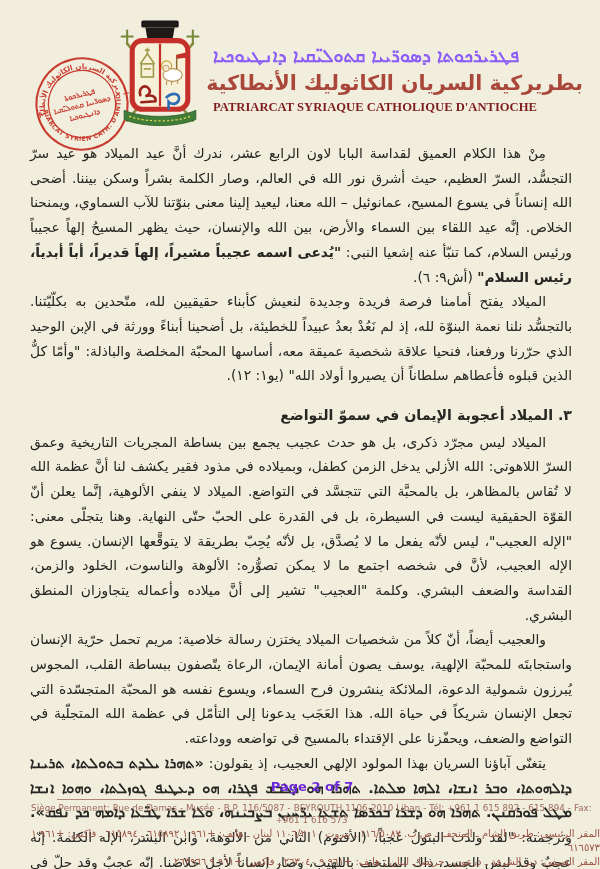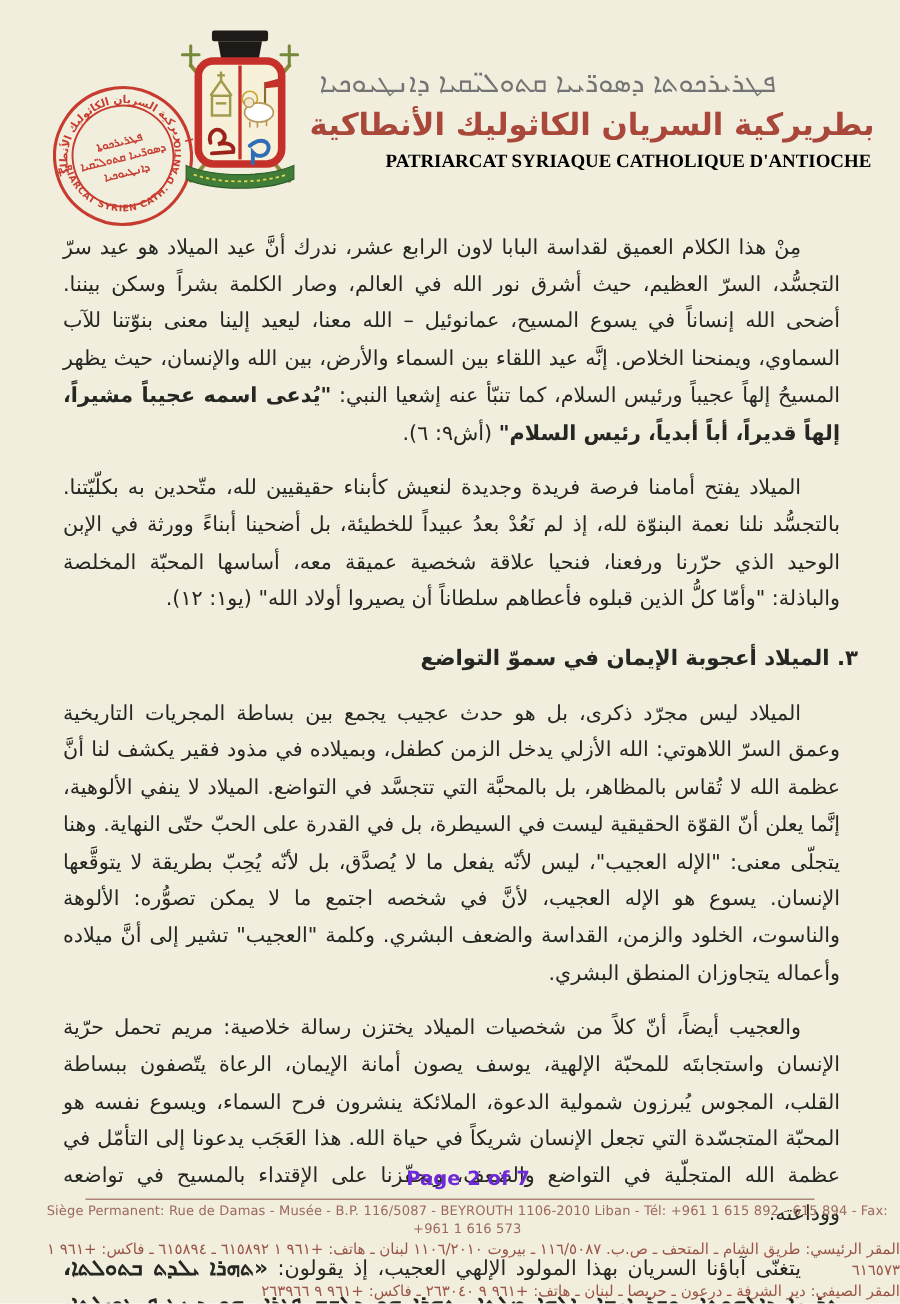--- a/index.html
+++ b/index.html
@@ -15,38 +15,38 @@
     position:absolute; left:22px; top:44px; width:120px; height:120px;
     transform:rotate(-14deg); mix-blend-mode:multiply; opacity:.95;
   }
   .sealArcAr{font-size:9px; fill:#d2352b; font-weight:bold;}
   .sealArcFr{font-size:7.6px; fill:#d2352b; font-weight:bold; letter-spacing:.6px;}
   .sealCenter{font-size:9.5px; fill:#d2352b; font-weight:bold;}
   .sealPlus{font-size:11px; fill:#d2352b; font-weight:bold;}
   .arms{position:absolute; left:112px; top:16px; width:96px; height:124px;}
   .htitles{position:absolute; left:213px; top:44px; width:370px;}
   .t-syr{
-    font-size:18px; font-weight:normal; color:#737373; line-height:24px;
+    font-size:18px; font-weight:bold; color:#8b5cf6; line-height:24px;
     white-space:nowrap; letter-spacing:1px;
   }
   .t-ar{
     font-size:20.5px; color:#a8473a; line-height:30px; direction:rtl; text-align:left;
     white-space:nowrap; font-weight:bold;
   }
   .t-fr{
-    font-size:12.6px; font-weight:bold; color:#000000; line-height:18px;
-    white-space:nowrap; font-family:"Liberation Serif","DejaVu Serif",serif;margin-left:44px;
+    font-size:12.6px; font-weight:bold; color:#7f1d1d; line-height:18px;
+    white-space:nowrap; font-family:"Liberation Serif","DejaVu Serif",serif;
   }
   
   .bodytext{
     position:absolute; right:28px; left:30px; top:141px;
     direction:rtl; text-align:justify;
     font-size:13.8px; line-height:24.7px; color:#262622;
   }
-  .para{text-indent:26px; margin:12px;}
+  .para{text-indent:26px; margin:0;}
   .headingline{font-weight:bold; margin:15px 0 2px 0; font-size:14.2px;}
   .b{font-weight:bold;}
   .syr{font-weight:bold; font-size:14.5px; letter-spacing:.5px;}
   
   .pagenum{
     position:absolute; left:0; top:779px; width:600px; text-align:center;
     font-size:13px; color:#6d28d9; font-weight:bold;padding-left:12px;
   }
   .pagenum .strong{font-weight:900;}
   .footer{position:absolute; left:0; top:799px; width:600px; text-align:center;}

